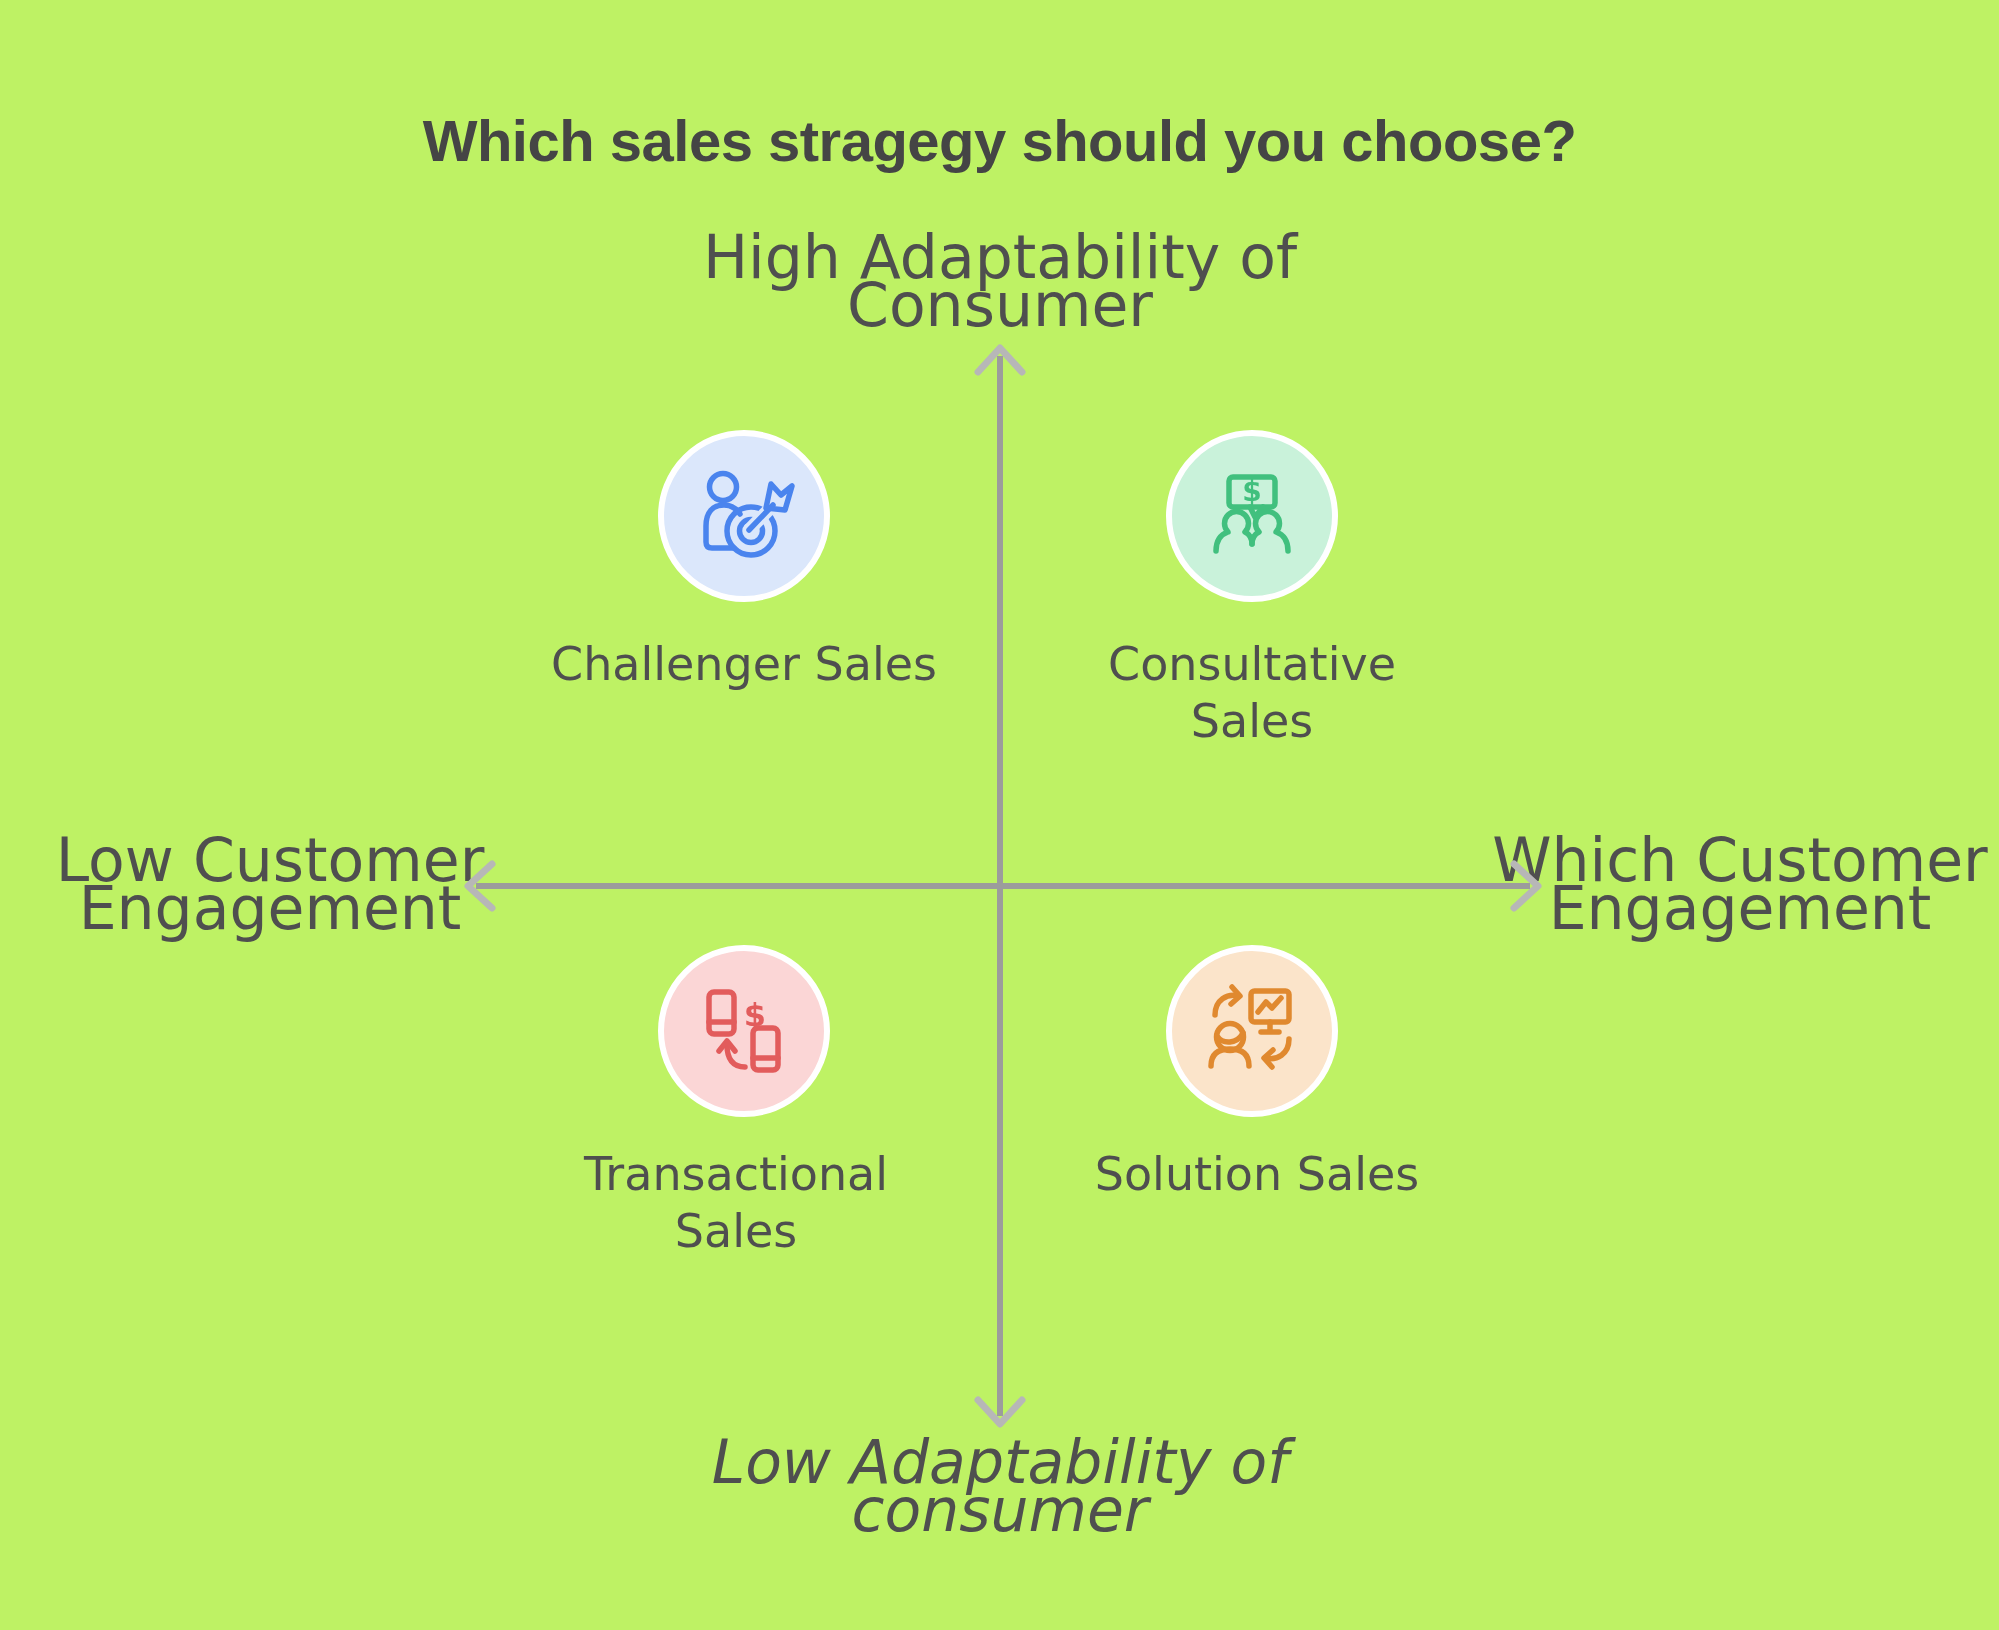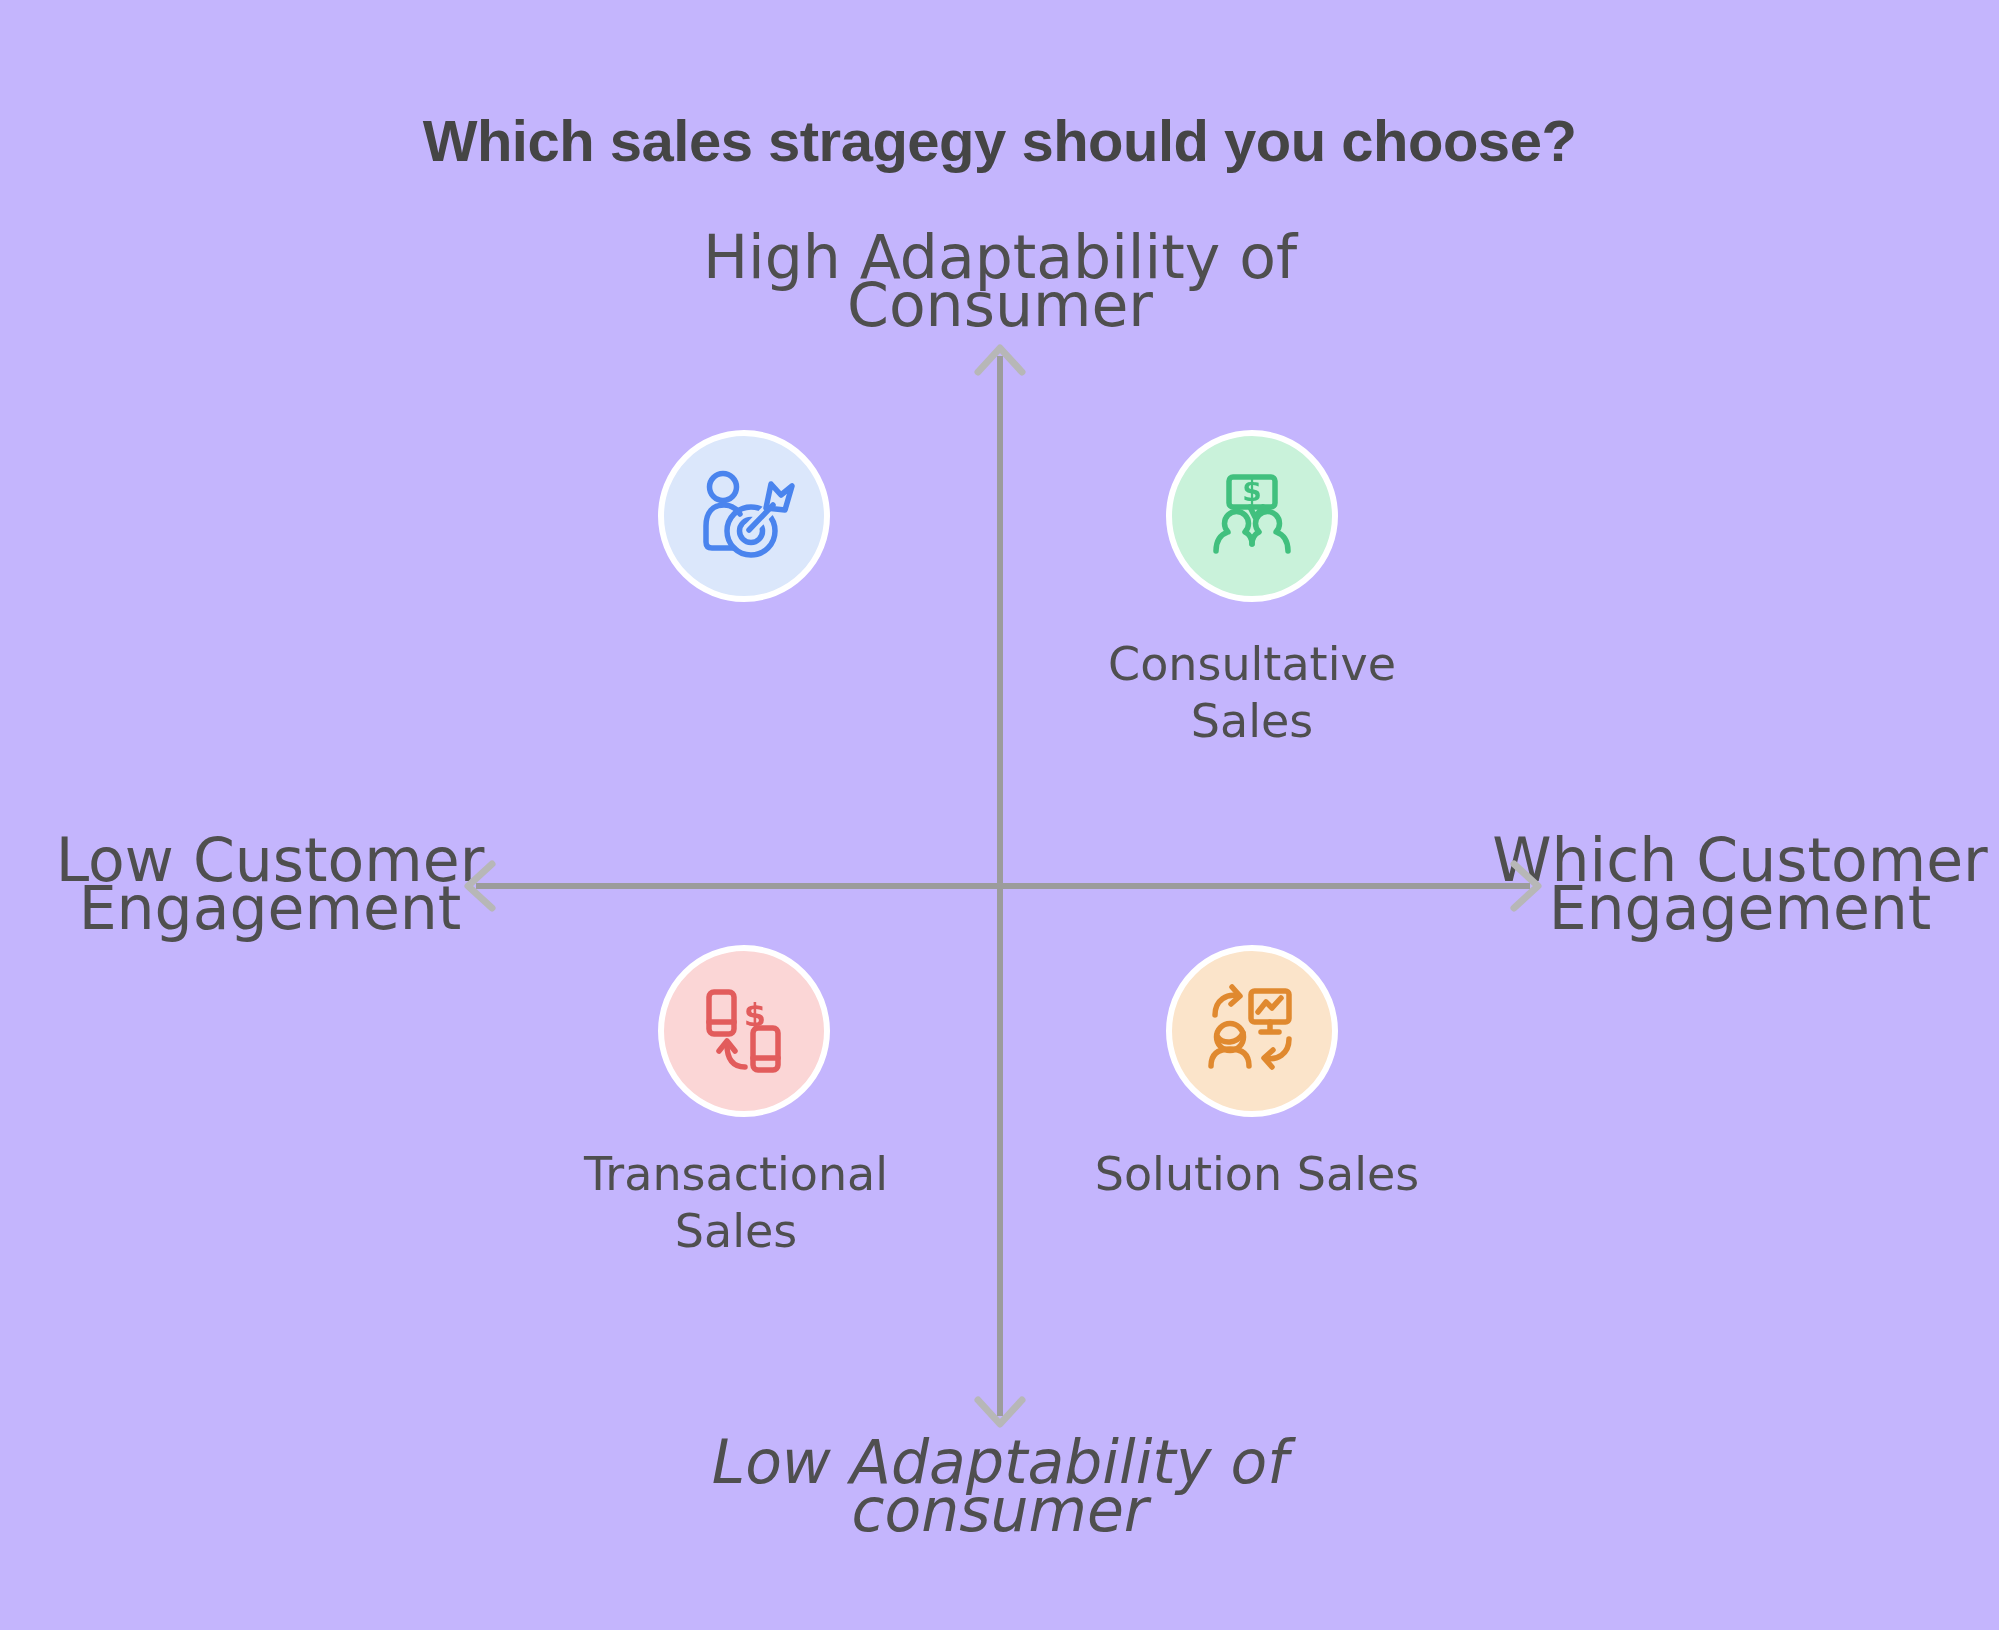--- a/index.html
+++ b/index.html
@@ -67,21 +67,21 @@
   .quad-label.br { left: 1007px; top: 1146px; }
   .icon-svg { display: block; }
   .dollar {
     font-family: "DejaVu Sans", sans-serif;
     font-weight: bold;
   }
 </style>
 </head>
 <body>
 
-<div class="stage" style="background: #c4b5fd;">
+<div class="stage" style="background: #bef264;">
 
   <div class="title" style="color: rgb(69, 69, 69);">Which sales stragegy should you choose?</div>
 
   <div class="axis-label top" style="color: rgb(79, 79, 79);">High Adaptability of
 Consumer</div>
   <div class="axis-label bottom" style="color: rgb(79, 79, 79); font-style: italic;">Low Adaptability of
 consumer</div>
   <div class="axis-label left" style="color: rgb(79, 79, 79);">Low Customer
 Engagement</div>
   <div class="axis-label right" style="color: rgb(79, 79, 79);">Which Customer
@@ -108,20 +108,21 @@
         <circle cx="59" cy="67" r="24"></circle>
         <circle cx="59" cy="67" r="11.5"></circle>
       </g>
       <line x1="88" y1="34" x2="57" y2="66" stroke-width="13" stroke="#dbe7fb"></line>
       <g fill="none" stroke-width="5.5" stroke-linecap="round" stroke-linejoin="round" stroke="#4a84ee">
         <line x1="81" y1="41" x2="57" y2="66"></line>
         <path d="M74,44 L79,20 L89,31 L100,22 L93,46 Z"></path>
       </g>
     </svg>
   </div>
+  <div class="quad-label tl" style="color: rgb(79, 79, 79);">Challenger Sales</div>
 
   <div class="quad-circle tr" style="background: rgb(201, 242, 218); border-color: rgb(255, 255, 255);">
     <svg class="icon-svg" width="104" height="104" viewBox="0 0 104 104" fill="none">
       <g fill="none" stroke-width="5.5" stroke-linecap="round" stroke-linejoin="round" stroke="#41c07e">
         <rect x="29" y="13" width="46" height="30" rx="4"></rect>
         <path d="M50,43 L55,53 L63,43"></path>
         <path d="M16,87 C16,75 22,70 28,68 A12,12 0 1,1 45,68 C50,70.5 52,75 52,80"></path>
         <path d="M88,87 C88,75 82,70 76,68 A12,12 0 1,0 59,68 C54,70.5 52,75 52,80"></path>
       </g>
       <text class="dollar" x="52" y="37" text-anchor="middle" font-size="28" fill="#41c07e">$</text>

